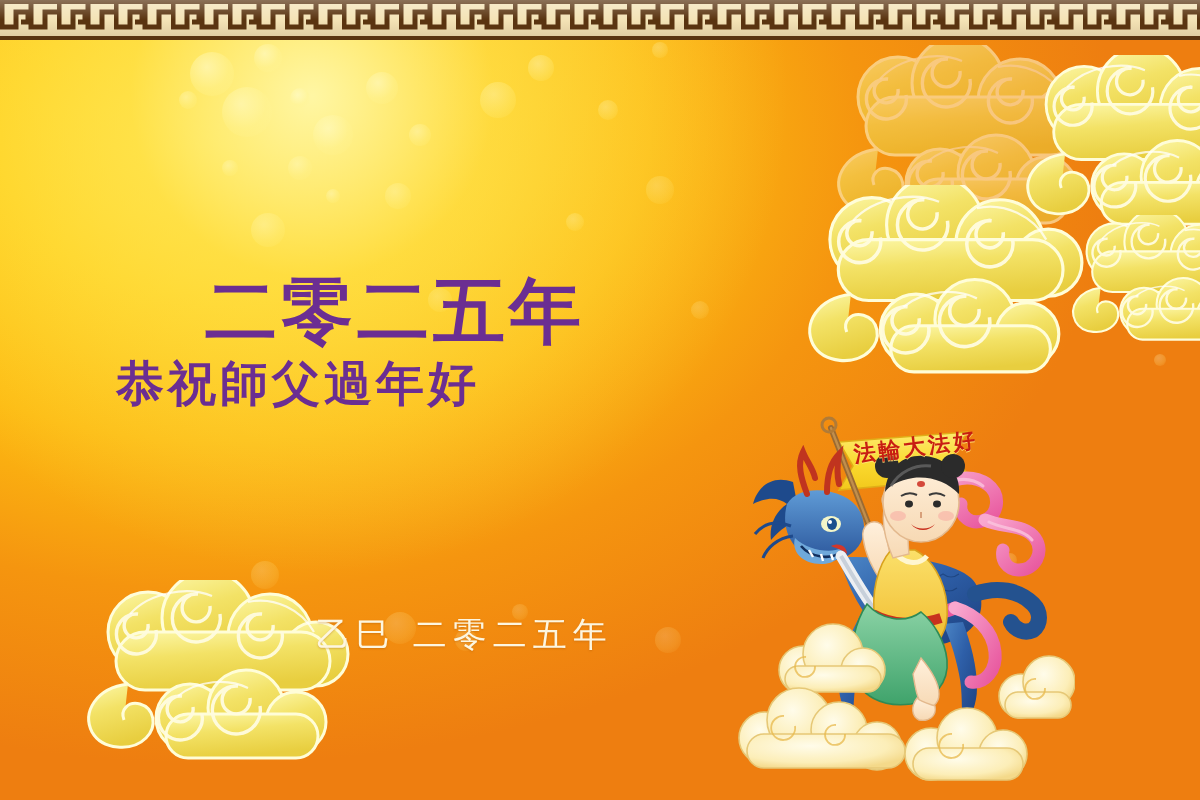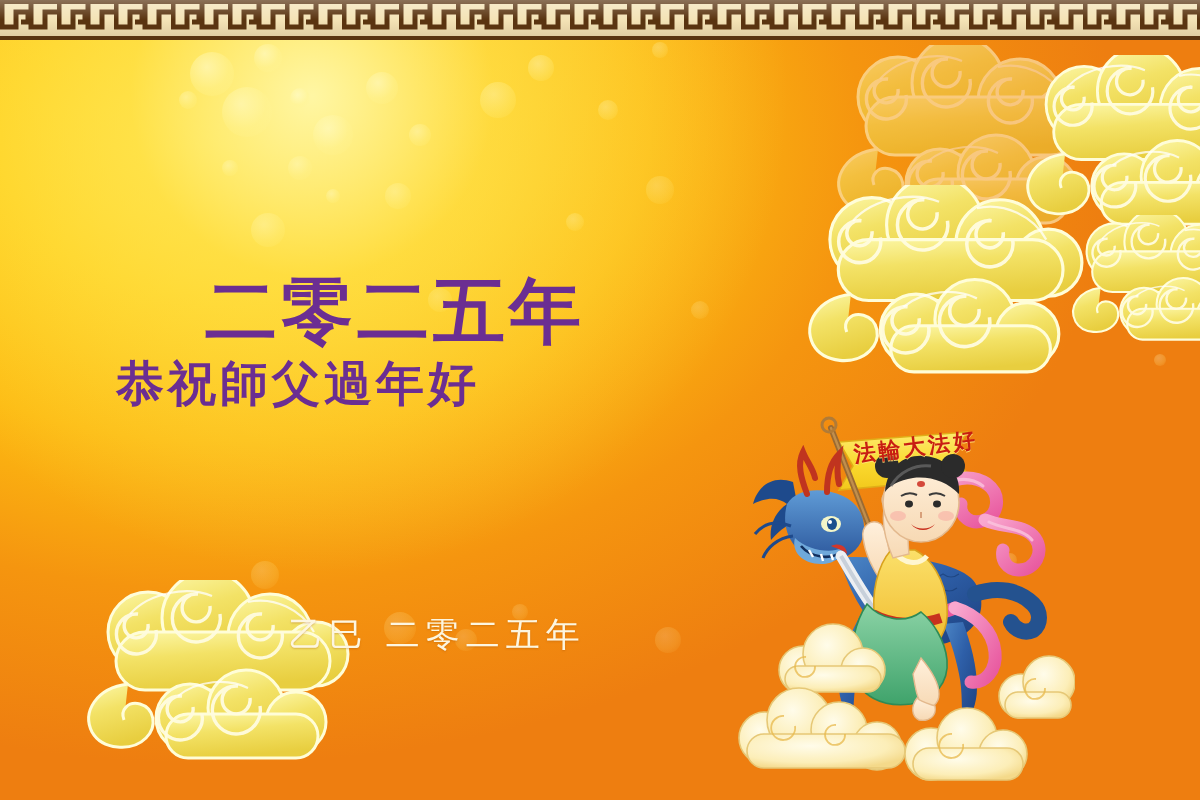--- a/index.html
+++ b/index.html
@@ -51,21 +51,21 @@
     color:#6B2E92;
     font-weight:bold;
     font-family:"DejaVu Sans","Liberation Sans",sans-serif;
     white-space:nowrap;
     letter-spacing:4px;
     line-height:1;
   }
   #line1{left:205px;top:275px;font-size:72px;}
   #line2{left:116px;top:350px;font-size:48px;margin-top:9px;}
   #datetext{
-    position:absolute;left:289px;top:612px;
+    position:absolute;left:316px;top:612px;
     font-size:34px;color:#FDF6E0;
     font-family:"DejaVu Sans","Liberation Sans",sans-serif;
     letter-spacing:6px;white-space:nowrap;
     text-shadow:0 1px 2px rgba(160,80,10,0.35);
     text-align:center;
   }
 
   
   #illus{position:absolute;left:735px;top:408px;width:340px;height:392px;}
   #illus svg{position:absolute;left:0;top:0;}

